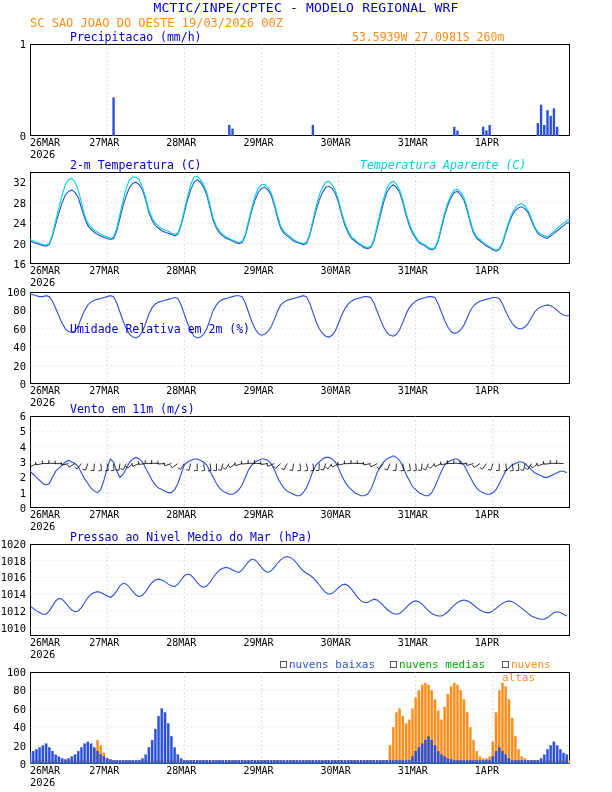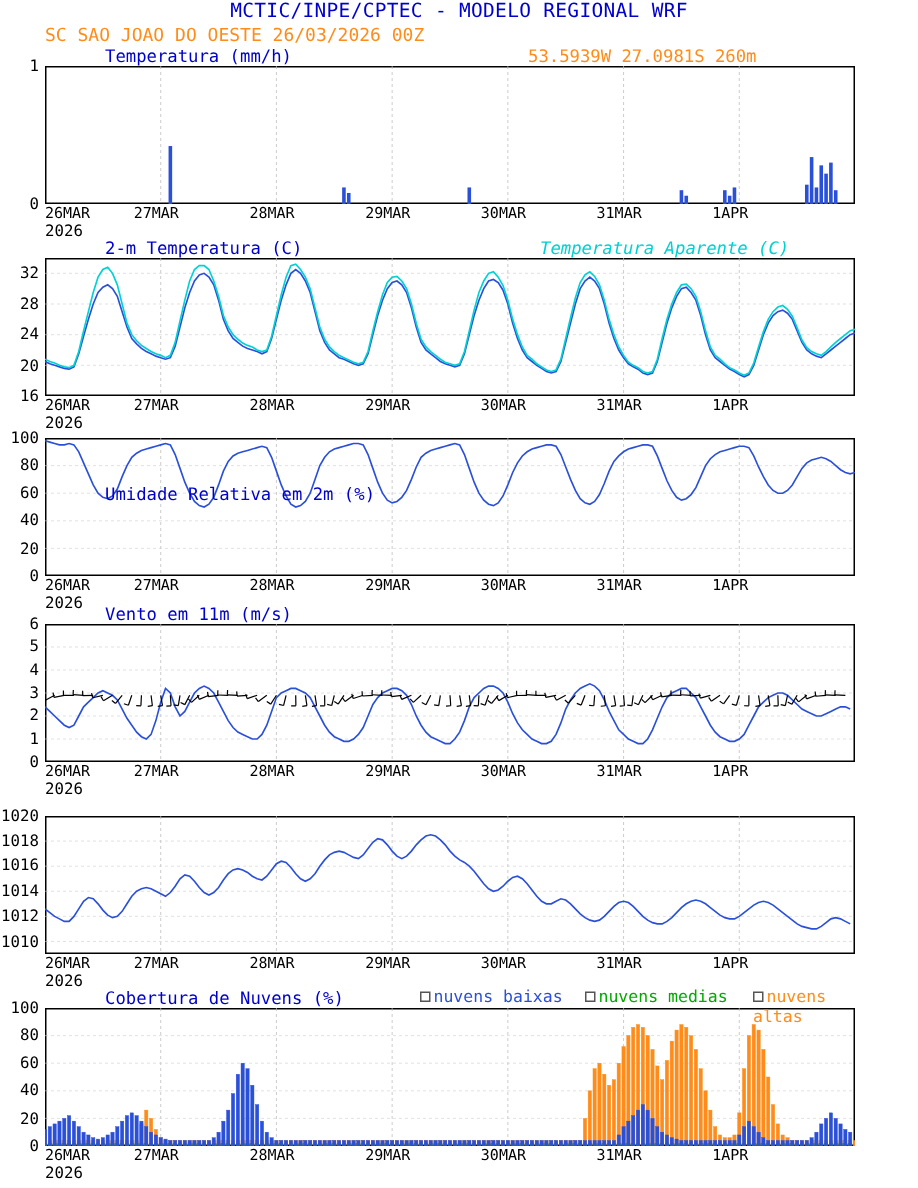--- a/index.html
+++ b/index.html
@@ -18,21 +18,21 @@
   .legend-t{position:absolute;color:#00d2d2;font-size:11.5px;font-style:italic;}
   .lg{position:absolute;font-size:11px;padding-left:32px;}
   .lgbox{display:inline-block;width:7px;height:7px;border:1px solid #555;margin-right:2px;vertical-align:0px;box-sizing:border-box;}
 </style>
 </head>
 <body>
 
 <div class="hdr">
   <div class="t1">MCTIC/INPE/CPTEC - MODELO REGIONAL WRF</div>
 </div>
-<div class="sub">SC SAO JOAO DO OESTE   26/03/2026 00Z</div>
+<div class="sub">SC SAO JOAO DO OESTE   19/03/2026 00Z</div>
 <div class="coord">53.5939W 27.0981S 260m</div>
 
 <div id="panels">
     <div class="panel" style="top: 44px; width: 540px; height: 92px;">
       <div class="frame" style="width: 540px; height: 92px;"></div>
       <svg width="540" height="92">
         <line x1="77.14285714285714" y1="0" x2="77.14285714285714" y2="92" stroke="#bbbbbb" stroke-width="0.5" stroke-dasharray="2,2"></line>
         <line x1="154.28571428571428" y1="0" x2="154.28571428571428" y2="92" stroke="#bbbbbb" stroke-width="0.5" stroke-dasharray="2,2"></line>
         <line x1="231.42857142857142" y1="0" x2="231.42857142857142" y2="92" stroke="#bbbbbb" stroke-width="0.5" stroke-dasharray="2,2"></line>
         <line x1="308.57142857142856" y1="0" x2="308.57142857142856" y2="92" stroke="#bbbbbb" stroke-width="0.5" stroke-dasharray="2,2"></line>
@@ -48,21 +48,21 @@
         <rect x="455.22857142857146" y="86.48" width="2.4" height="5.519999999999996" fill="#2b50d8"></rect>
         <rect x="458.4428571428571" y="80.96000000000001" width="2.4" height="11.039999999999992" fill="#2b50d8"></rect>
         <rect x="506.65714285714284" y="79.12" width="2.4" height="12.879999999999995" fill="#2b50d8"></rect>
         <rect x="509.87142857142857" y="60.72" width="2.4" height="31.28" fill="#2b50d8"></rect>
         <rect x="513.0857142857142" y="80.96000000000001" width="2.4" height="11.039999999999992" fill="#2b50d8"></rect>
         <rect x="516.3" y="66.24" width="2.4" height="25.760000000000005" fill="#2b50d8"></rect>
         <rect x="519.5142857142857" y="71.76" width="2.4" height="20.239999999999995" fill="#2b50d8"></rect>
         <rect x="522.7285714285714" y="64.4" width="2.4" height="27.599999999999994" fill="#2b50d8"></rect>
         <rect x="525.9428571428571" y="82.8" width="2.4" height="9.200000000000003" fill="#2b50d8"></rect>
       </svg>
-      <div class="ptitle" style="left: 40px; top: -14px;">Temperatura (mm/h)</div>
+      <div class="ptitle" style="left: 40px; top: -14px;">Precipitacao (mm/h)</div>
       <div class="ylab" style="right: 544px; top: 87px; width: 40px;">0</div>
       <div class="ylab" style="right: 544px; top: -5px; width: 40px;">1</div>
       <div class="xlab" style="left: 0px; top: 93px;">26MAR</div>
       <div class="xlab" style="left: 59.1429px; top: 93px;">27MAR</div>
       <div class="xlab" style="left: 136.286px; top: 93px;">28MAR</div>
       <div class="xlab" style="left: 213.429px; top: 93px;">29MAR</div>
       <div class="xlab" style="left: 290.571px; top: 93px;">30MAR</div>
       <div class="xlab" style="left: 367.714px; top: 93px;">31MAR</div>
       <div class="xlab" style="left: 444.857px; top: 93px;">1APR</div>
       <div class="yearlab" style="left: 0px; top: 104px;">2026</div>
@@ -340,20 +340,21 @@
         <line x1="308.57142857142856" y1="0" x2="308.57142857142856" y2="92" stroke="#bbbbbb" stroke-width="0.5" stroke-dasharray="2,2"></line>
         <line x1="385.7142857142857" y1="0" x2="385.7142857142857" y2="92" stroke="#bbbbbb" stroke-width="0.5" stroke-dasharray="2,2"></line>
         <line x1="462.85714285714283" y1="0" x2="462.85714285714283" y2="92" stroke="#bbbbbb" stroke-width="0.5" stroke-dasharray="2,2"></line>
         <line x1="0" y1="83.63636363636364" x2="540" y2="83.63636363636364" stroke="#cccccc" stroke-width="0.4" stroke-dasharray="2,2"></line>
         <line x1="0" y1="66.9090909090909" x2="540" y2="66.9090909090909" stroke="#cccccc" stroke-width="0.4" stroke-dasharray="2,2"></line>
         <line x1="0" y1="50.18181818181818" x2="540" y2="50.18181818181818" stroke="#cccccc" stroke-width="0.4" stroke-dasharray="2,2"></line>
         <line x1="0" y1="33.45454545454545" x2="540" y2="33.45454545454545" stroke="#cccccc" stroke-width="0.4" stroke-dasharray="2,2"></line>
         <line x1="0" y1="16.72727272727272" x2="540" y2="16.72727272727272" stroke="#cccccc" stroke-width="0.4" stroke-dasharray="2,2"></line>
         <polyline points="0,61.890909090908906 3.214285714285714,64.40000000000038 6.428571428571428,66.9090909090909 9.642857142857142,68.58181818181856 12.857142857142856,70.25454545454527 16.07142857142857,70.25454545454527 19.285714285714285,66.9090909090909 22.5,61.890909090908906 25.71428571428571,56.87272727272689 28.928571428571427,54.36363636363636 32.14285714285714,55.200000000000195 35.35714285714286,58.54545454545455 38.57142857142857,62.72727272727273 41.785714285714285,66.07272727272708 45,67.74545454545473 48.214285714285715,66.9090909090909 51.42857142857142,63.563636363636554 54.642857142857146,58.54545454545455 57.857142857142854,53.52727272727254 61.07142857142857,50.18181818181818 64.28571428571428,48.509090909090524 67.5,47.67272727272765 70.71428571428572,48.509090909090524 73.92857142857143,50.18181818181818 77.14285714285714,51.854545454545836 80.35714285714286,53.52727272727254 83.57142857142857,51.01818181818201 86.78571428571429,46.83636363636383 90,41.81818181818182 93.21428571428571,39.30909090909128 96.42857142857143,40.14545454545416 99.64285714285715,43.490909090909476 102.85714285714285,47.67272727272765 106.07142857142857,51.01818181818201 109.28571428571429,52.69090909090871 112.5,51.01818181818201 115.71428571428571,47.67272727272765 118.92857142857143,42.65454545454565 122.14285714285714,38.47272727272746 125.35714285714286,35.963636363635985 128.57142857142856,35.12727272727311 131.78571428571428,35.963636363635985 135,37.63636363636363 138.2142857142857,40.14545454545416 141.42857142857144,41.81818181818182 144.64285714285714,42.65454545454565 147.85714285714286,40.14545454545416 151.07142857142858,35.963636363635985 154.28571428571428,31.781818181817805 157.5,30.1090909090911 160.71428571428572,30.94545454545493 163.92857142857142,34.29090909090928 167.14285714285714,38.47272727272746 170.35714285714286,41.81818181818182 173.57142857142858,43.490909090909476 176.78571428571428,41.81818181818182 180,38.47272727272746 183.21428571428572,33.45454545454545 186.42857142857142,29.27272727272728 189.64285714285714,25.92727272727292 192.85714285714286,24.254545454545266 196.07142857142856,23.418181818181438 199.2857142857143,24.254545454545266 202.5,25.92727272727292 205.7142857142857,27.59999999999961 208.92857142857144,28.43636363636344 212.14285714285714,25.92727272727292 215.35714285714286,21.745454545454734 218.57142857142858,17.56363636363656 221.78571428571428,15.054545454545078 225,15.890909090908892 228.21428571428572,19.236363636363265 231.42857142857142,23.418181818181438 234.64285714285714,26.763636363636735 237.85714285714286,28.43636363636344 241.07142857142858,26.763636363636735 244.28571428571428,23.418181818181438 247.5,19.236363636363265 250.71428571428572,15.890909090908892 253.92857142857142,13.381818181818375 257.1428571428571,12.545454545454547 260.3571428571429,13.381818181818375 263.57142857142856,15.890909090908892 266.7857142857143,19.236363636363265 270,23.418181818181438 273.2142857142857,26.763636363636735 276.4285714285714,29.27272727272728 279.64285714285717,30.94545454545493 282.8571428571429,33.45454545454545 286.07142857142856,36.799999999999805 289.2857142857143,40.981818181818 292.5,45.16363636363617 295.7142857142857,48.509090909090524 298.92857142857144,50.18181818181818 302.14285714285717,49.34545454545436 305.35714285714283,46.83636363636383 308.57142857142856,43.490909090909476 311.7857142857143,40.981818181818 315,40.14545454545416 318.2142857142857,41.81818181818182 321.42857142857144,45.16363636363617 324.6428571428571,49.34545454545436 327.85714285714283,53.52727272727254 331.0714285714286,56.87272727272689 334.2857142857143,58.54545454545455 337.5,58.54545454545455 340.7142857142857,56.87272727272689 343.9285714285714,55.200000000000195 347.14285714285717,56.036363636364015 350.3571428571429,58.54545454545455 353.57142857142856,61.890909090908906 356.7857142857143,65.23636363636325 360,67.74545454545473 363.2142857142857,69.41818181818144 366.42857142857144,70.25454545454527 369.64285714285717,69.41818181818144 372.85714285714283,66.9090909090909 376.07142857142856,63.563636363636554 379.2857142857143,60.2181818181822 382.5,57.70909090909072 385.7142857142857,56.87272727272689 388.92857142857144,57.70909090909072 392.1428571428571,60.2181818181822 395.35714285714283,63.563636363636554 398.5714285714286,66.9090909090909 401.7857142857143,69.41818181818144 405,71.0909090909091 408.2142857142857,71.92727272727292 411.4285714285714,71.92727272727292 414.64285714285717,70.25454545454527 417.8571428571429,67.74545454545473 421.07142857142856,64.40000000000038 424.2857142857143,61.05454545454508 427.5,58.54545454545455 430.7142857142857,56.87272727272689 433.92857142857144,56.036363636364015 437.14285714285717,56.87272727272689 440.35714285714283,58.54545454545455 443.57142857142856,61.05454545454508 446.7857142857143,63.563636363636554 450,66.07272727272708 453.2142857142857,67.74545454545473 456.42857142857144,68.58181818181856 459.6428571428571,68.58181818181856 462.85714285714283,66.9090909090909 466.0714285714286,64.40000000000038 469.2857142857143,61.890909090908906 472.5,59.38181818181837 475.7142857142857,57.70909090909072 478.9285714285714,56.87272727272689 482.14285714285717,57.70909090909072 485.3571428571429,59.38181818181837 488.57142857142856,61.890909090908906 491.7857142857143,64.40000000000038 495,66.9090909090909 498.2142857142857,69.41818181818144 501.42857142857144,71.92727272727292 504.64285714285717,73.59999999999962 507.85714285714283,74.43636363636344 511.07142857142856,75.27272727272728 514.2857142857142,75.27272727272728 517.5,73.59999999999962 520.7142857142858,71.0909090909091 523.9285714285714,68.58181818181856 527.1428571428571,67.74545454545473 530.3571428571428,68.58181818181856 533.5714285714286,70.25454545454527 536.7857142857143,71.92727272727292" fill="none" stroke="#2b50d8" stroke-width="1.1"></polyline>
       </svg>
+      <div class="ptitle" style="left: 40px; top: -14px;">Pressao ao Nivel Medio do Mar (hPa)</div>
       <div class="ylab" style="right: 544px; top: 78.6364px; width: 40px;">1010</div>
       <div class="ylab" style="right: 544px; top: 61.9091px; width: 40px;">1012</div>
       <div class="ylab" style="right: 544px; top: 45.1818px; width: 40px;">1014</div>
       <div class="ylab" style="right: 544px; top: 28.4545px; width: 40px;">1016</div>
       <div class="ylab" style="right: 544px; top: 11.7273px; width: 40px;">1018</div>
       <div class="ylab" style="right: 544px; top: -5px; width: 40px;">1020</div>
       <div class="xlab" style="left: 0px; top: 93px;">26MAR</div>
       <div class="xlab" style="left: 59.1429px; top: 93px;">27MAR</div>
       <div class="xlab" style="left: 136.286px; top: 93px;">28MAR</div>
       <div class="xlab" style="left: 213.429px; top: 93px;">29MAR</div>
@@ -877,21 +878,20 @@
         <rect x="509.97142857142853" y="86.48" width="2.2" height="5.519999999999996" fill="#2b50d8" stroke="#2b50d8" stroke-width="0.3"></rect>
         <rect x="513.1857142857142" y="82.8" width="2.2" height="9.200000000000003" fill="#2b50d8" stroke="#2b50d8" stroke-width="0.3"></rect>
         <rect x="516.4" y="77.28" width="2.2" height="14.719999999999999" fill="#2b50d8" stroke="#2b50d8" stroke-width="0.3"></rect>
         <rect x="519.6142857142858" y="73.6" width="2.2" height="18.400000000000006" fill="#2b50d8" stroke="#2b50d8" stroke-width="0.3"></rect>
         <rect x="522.8285714285714" y="69.92" width="2.2" height="22.08" fill="#2b50d8" stroke="#2b50d8" stroke-width="0.3"></rect>
         <rect x="526.0428571428571" y="73.6" width="2.2" height="18.400000000000006" fill="#2b50d8" stroke="#2b50d8" stroke-width="0.3"></rect>
         <rect x="529.2571428571428" y="77.28" width="2.2" height="14.719999999999999" fill="#2b50d8" stroke="#2b50d8" stroke-width="0.3"></rect>
         <rect x="532.4714285714285" y="80.96000000000001" width="2.2" height="11.039999999999992" fill="#2b50d8" stroke="#2b50d8" stroke-width="0.3"></rect>
         <rect x="535.6857142857143" y="82.8" width="2.2" height="9.200000000000003" fill="#2b50d8" stroke="#2b50d8" stroke-width="0.3"></rect>
       </svg>
-      <div class="ptitle" style="left: 40px; top: -14px;">Cobertura de Nuvens (%)</div>
       <div class="ylab" style="right: 544px; top: 87px; width: 40px;">0</div>
       <div class="ylab" style="right: 544px; top: 68.6px; width: 40px;">20</div>
       <div class="ylab" style="right: 544px; top: 50.2px; width: 40px;">40</div>
       <div class="ylab" style="right: 544px; top: 31.8px; width: 40px;">60</div>
       <div class="ylab" style="right: 544px; top: 13.4px; width: 40px;">80</div>
       <div class="ylab" style="right: 544px; top: -5px; width: 40px;">100</div>
       <div class="xlab" style="left: 0px; top: 93px;">26MAR</div>
       <div class="xlab" style="left: 59.1429px; top: 93px;">27MAR</div>
       <div class="xlab" style="left: 136.286px; top: 93px;">28MAR</div>
       <div class="xlab" style="left: 213.429px; top: 93px;">29MAR</div>

